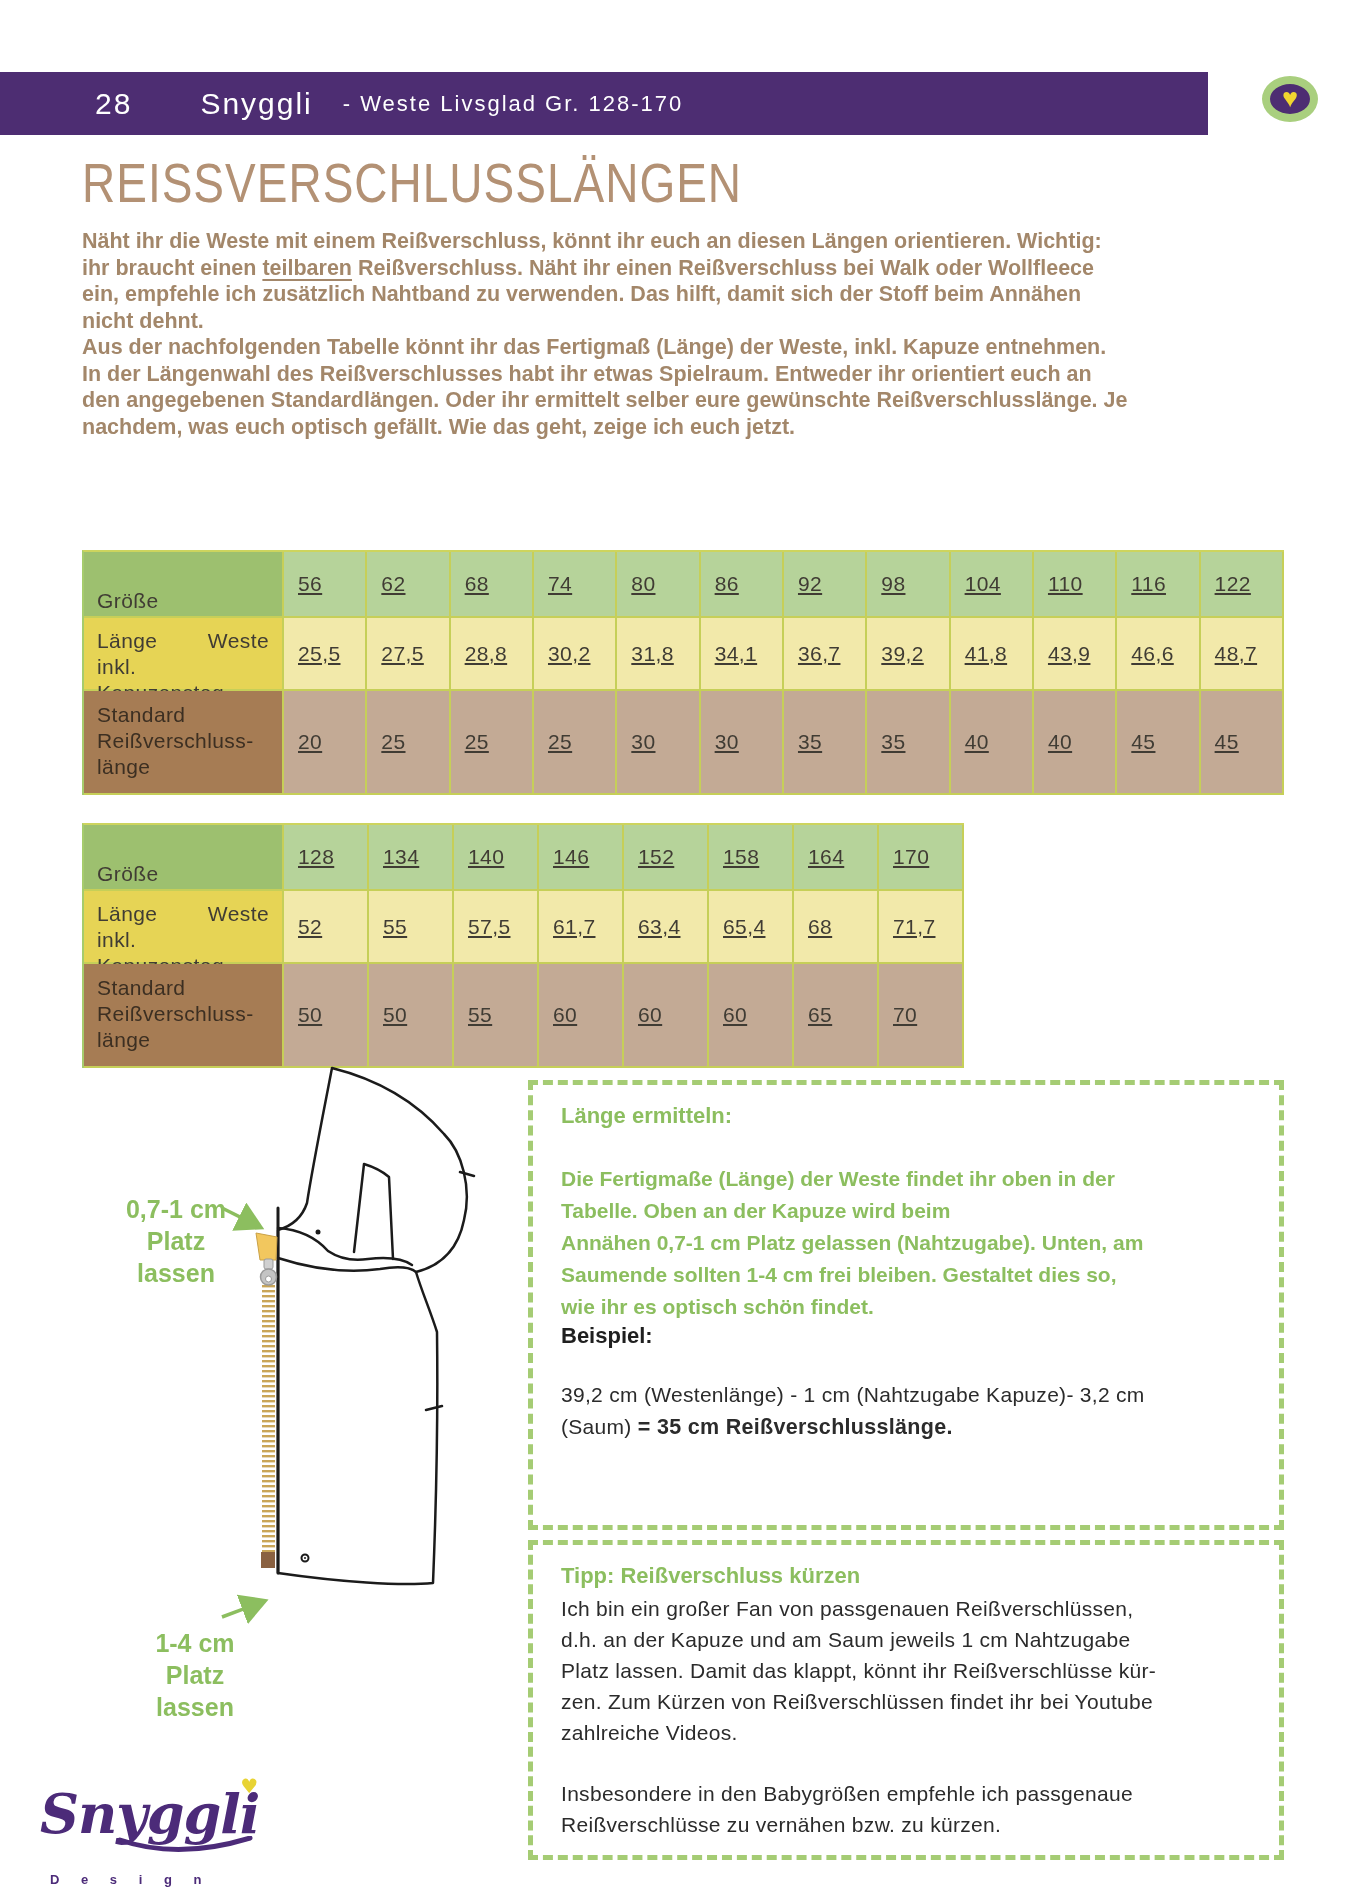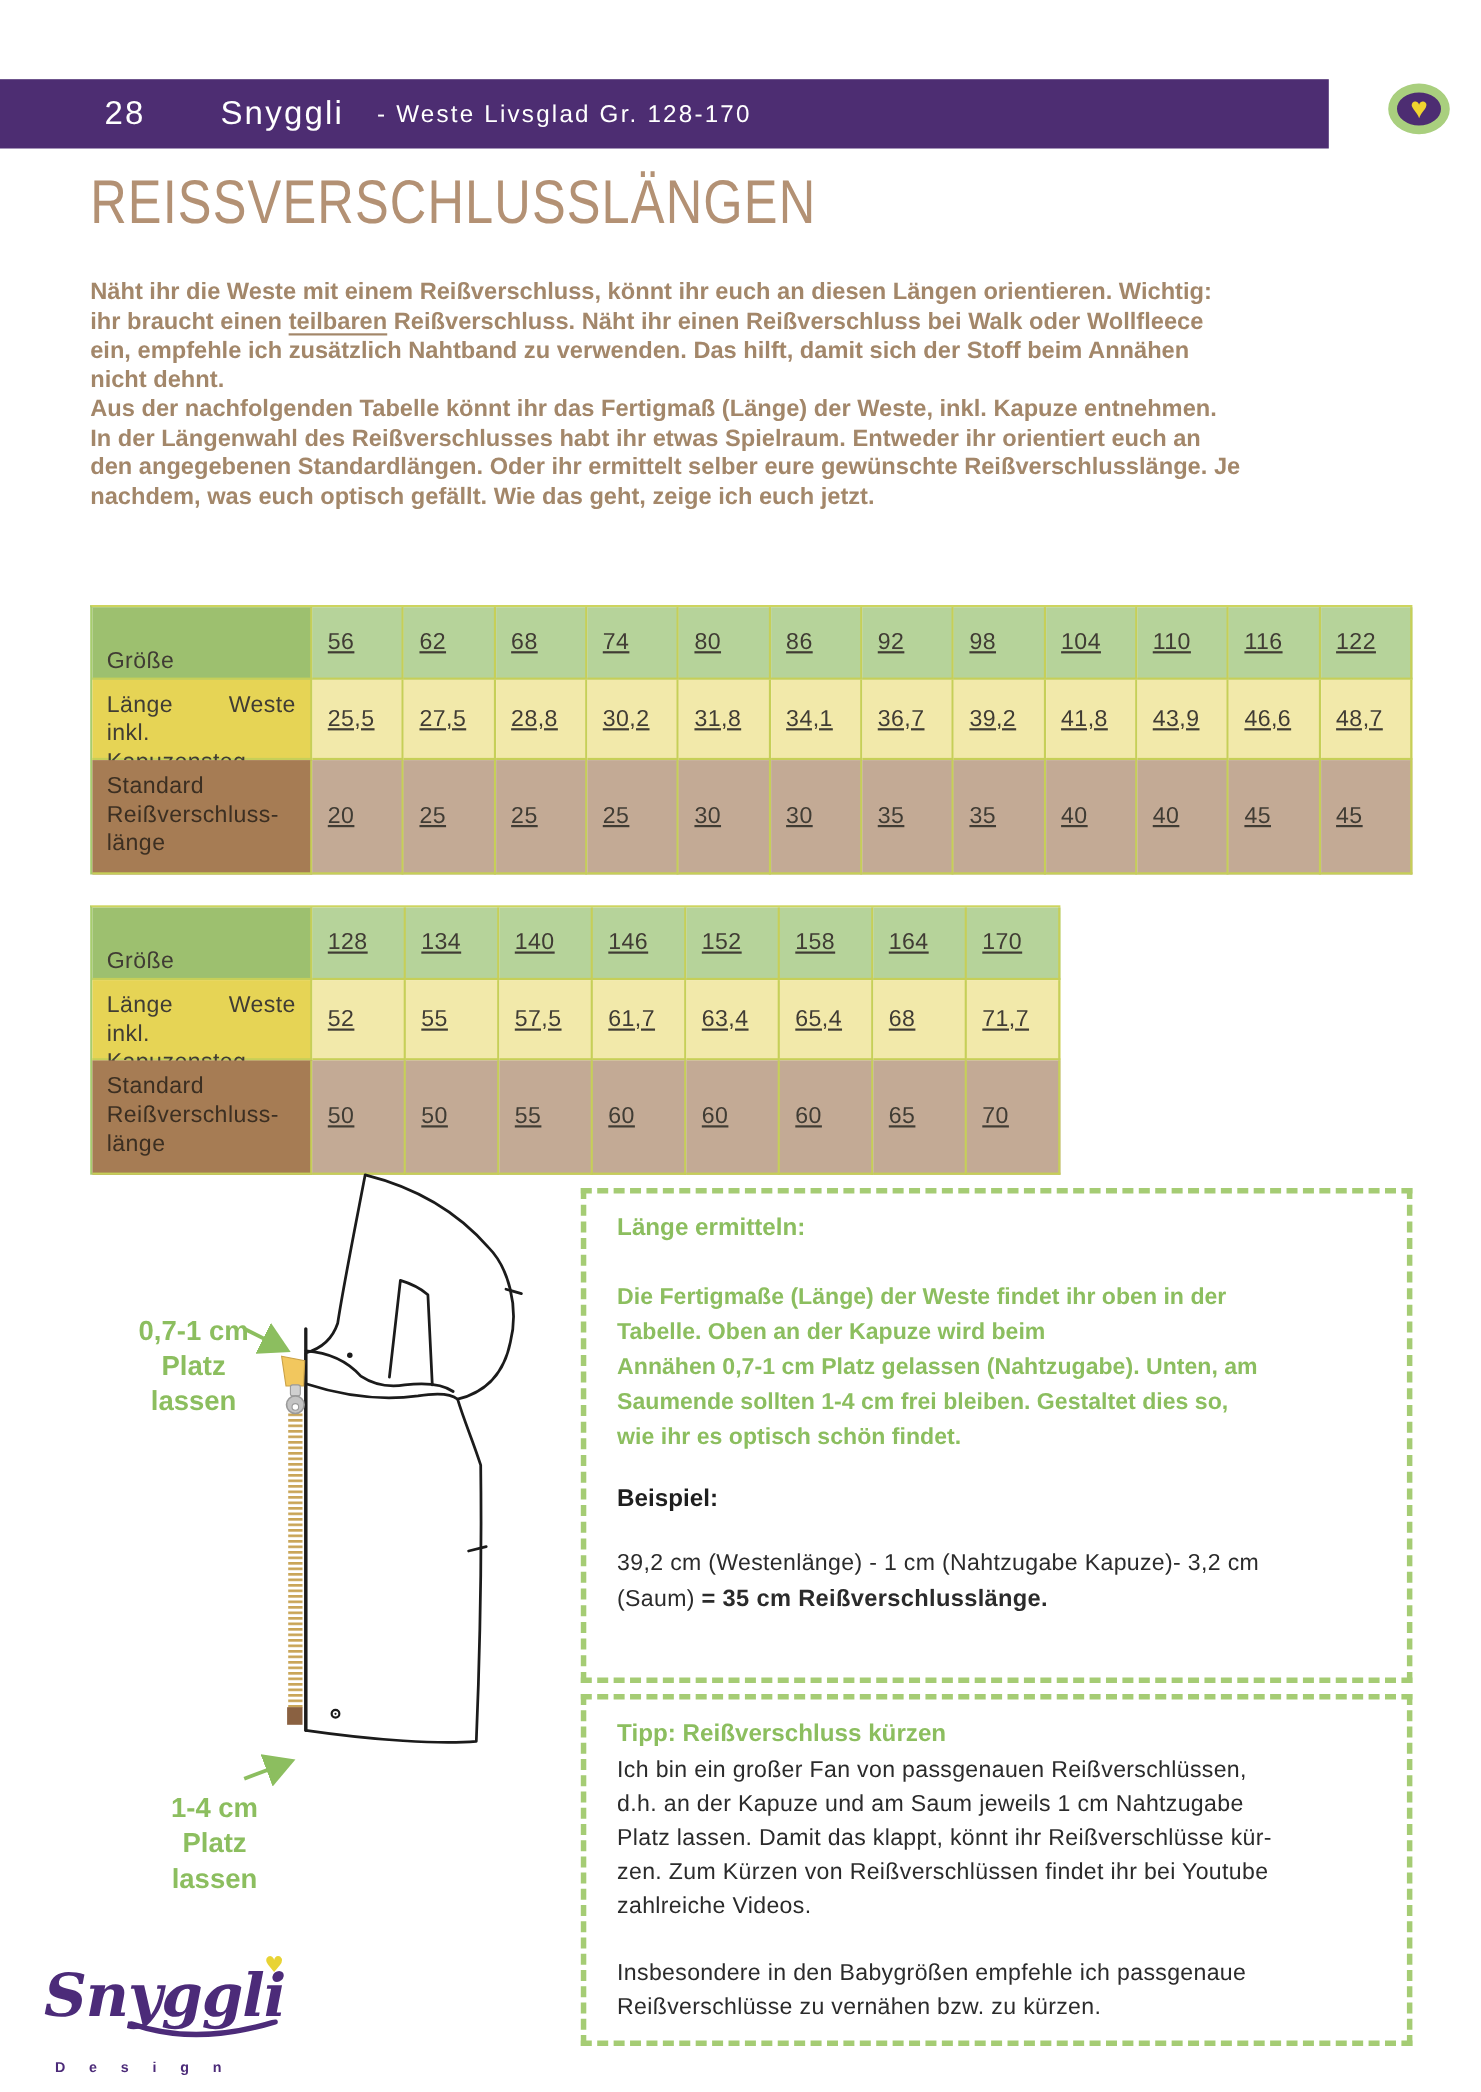--- a/index.html
+++ b/index.html
@@ -1,18 +1,18 @@
 <!DOCTYPE html>
 <html><head>
 <meta charset="utf-8">
 <style>
   html,body{margin:0;padding:0;background:#fff;}
   #canvas{position:relative;width:1346px;height:1902px;background:#fff;overflow:hidden;
           font-family:"Liberation Sans",sans-serif;}
-  .pre{white-space:pre-wrap;margin-top:24px;}
+  .pre{white-space:pre-wrap;}
   
   #topbar{position:absolute;left:0;top:72px;width:1208px;height:63px;background:#4d2d72;
           display:flex;align-items:center;color:#fff;}
   #topbar .pageno{margin-left:95px;font-size:30px;letter-spacing:2px;}
   #topbar .brand{margin-left:68px;font-size:30px;letter-spacing:2px;}
   #topbar .doc{margin-left:30px;font-size:22px;letter-spacing:2px;}
   #badge{position:absolute;left:1262px;top:76px;width:56px;height:46px;border:8px solid #a9cf7e;
          border-radius:50%;background:#4d2d72;box-sizing:border-box;display:flex;align-items:center;justify-content:center;}
   #badge .heart{color:#f1d52f;font-size:27px;line-height:1;margin-top:-2px;}
   
@@ -39,21 +39,21 @@
   .trow.yellow .val{background:#f2e9aa;}
   .trow.brown .label{background:#a67c54;padding-top:11px;white-space:pre-line;color:#3c2f22;}
   .trow.brown .val{background:#c3aa95;}
   
   .dashbox{position:absolute;left:528px;width:756px;border:5px dashed #a5cc74;box-sizing:border-box;
            padding:18px 28px;}
   #box1{top:1080px;height:450px;}
   #box2{top:1540px;height:320px;}
   .greenhead{color:#8cbe5f;font-weight:bold;font-size:22px;}
   .greenbody{color:#8cbe5f;font-weight:bold;font-size:21px;line-height:32px;margin-top:34px;}
-  .blackhead{color:#1f1f1f;font-weight:bold;font-size:22px;margin-top:26px;}
+  .blackhead{color:#1f1f1f;font-weight:bold;font-size:22px;}
   .blackline{color:#2b2b2b;font-size:21px;line-height:31px;margin-top:6px;letter-spacing:.3px;}
   .calc{color:#2b2b2b;font-size:21px;line-height:32px;margin-top:30px;letter-spacing:.3px;}
   .calc b{font-size:21.5px;}
   #box2 .blackline{margin-top:4px;}
   #box2 .para2{margin-top:30px;}
   
   #logo{position:absolute;left:40px;top:1782px;color:#4c2b79;}
   #logo .word{font-family:"DejaVu Serif",serif;font-style:italic;font-weight:bold;font-size:54px;
               letter-spacing:-1px;position:relative;display:inline-block;}
   #logo .lheart{position:absolute;right:2px;top:-8px;color:#e8d334;font-size:20px;font-style:normal;}

